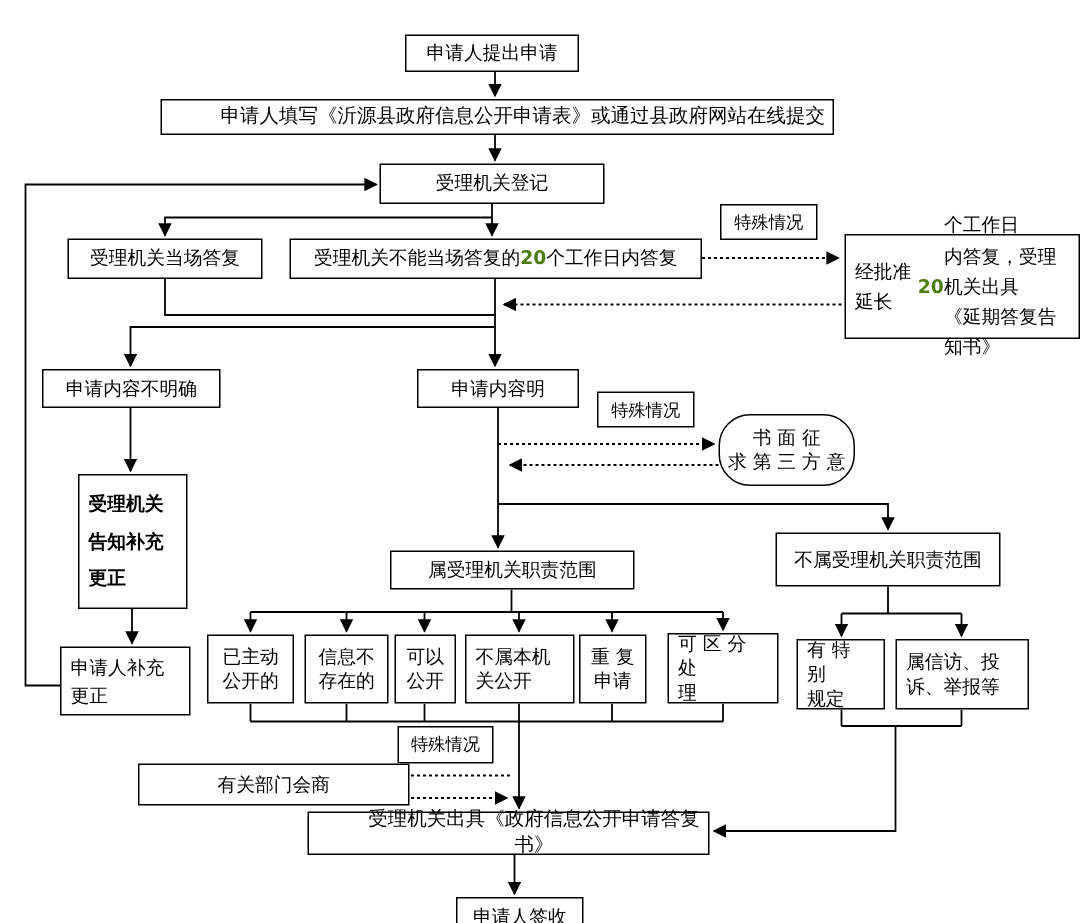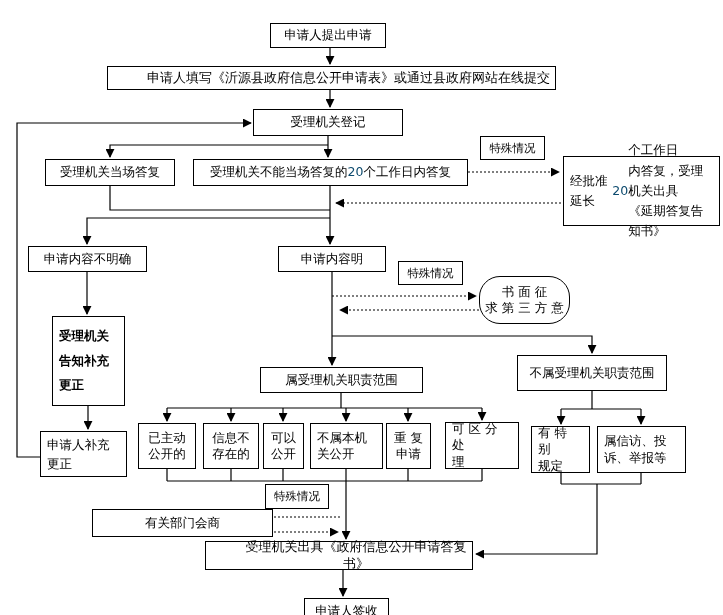--- a/index.html
+++ b/index.html
@@ -9,21 +9,21 @@
   }
   .connectors{position:absolute;left:0;top:0;width:723px;height:615px;}
   .node{
     position:absolute;box-sizing:border-box;background:#fff;
     border:1.5px solid #000;display:flex;align-items:center;justify-content:center;
     text-align:center;font-size:12.5px;line-height:1.3;white-space:pre-line;
   }
   .node.left{justify-content:flex-start;text-align:left;padding:2px 6px;}
   .node.lbl{font-size:11.5px;}
   .node.wide{font-size:13px;padding-left:34px;}
-  .num{color:#0c4a6e;}
+  .num{color:#4d7c0f;font-weight:bold;}
   .n-extended{line-height:1.62;padding:3px 7px;}
   .n-notify{line-height:1.95;padding:4px 8px;font-weight:bold;}
   .n-supp{line-height:1.55;padding:2px 7px;}
 </style>
 </head>
 <body>
 
 <div class="canvas">
 
   <svg class="connectors" viewBox="0 0 723 615" xmlns="http://www.w3.org/2000/svg">

